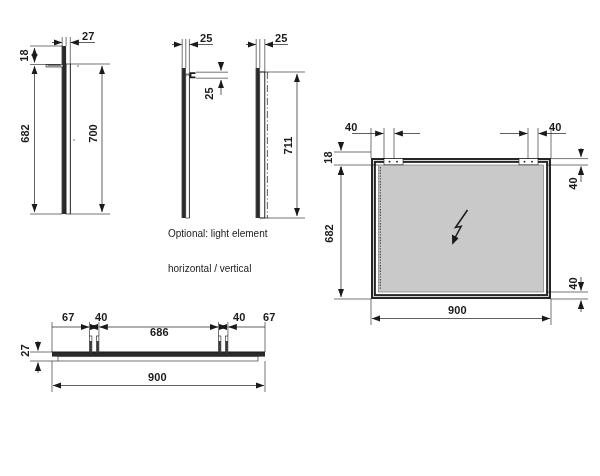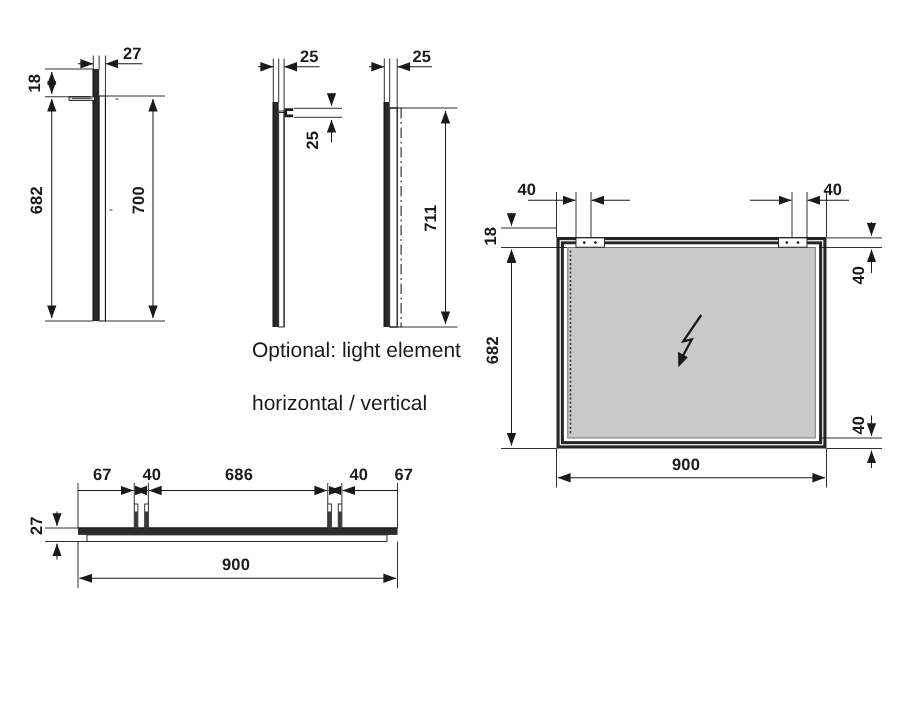--- a/index.html
+++ b/index.html
@@ -14,21 +14,21 @@
   .dimtxt{
     position:absolute;
     font-family:"Liberation Sans",sans-serif;
     font-size:11px;font-weight:bold;color:#1a1a1a;
     letter-spacing:.1px;white-space:nowrap;line-height:1;
   }
   .vert{ transform-origin:center center; }
   .caption{
     position:absolute;
     font-family:"Liberation Sans",sans-serif;
-    font-size:14px;color:#1a1a1a;white-space:nowrap;line-height:15px;
+    font-size:10px;color:#1a1a1a;white-space:nowrap;line-height:15px;
   }
 </style>
 </head>
 <body>
 
 <div class="stage">
 
   <svg viewBox="0 0 600 476">
     <defs>
       <marker id="ah" markerWidth="9" markerHeight="7" refX="8.4" refY="3.5" orient="auto" markerUnits="userSpaceOnUse">
@@ -215,19 +215,19 @@
   <div class="dimtxt" style="left:345px;top:122px;">40</div>
   <div class="dimtxt" style="left:549px;top:122px;">40</div>
   <div class="dimtxt vert" style="left:322px;top:152px;transform:rotate(-90deg);">18</div>
   <div class="dimtxt vert" style="left:320px;top:228px;transform:rotate(-90deg);">682</div>
   <div class="dimtxt vert" style="left:567px;top:178px;transform:rotate(-90deg);">40</div>
   <div class="dimtxt vert" style="left:567px;top:278px;transform:rotate(-90deg);">40</div>
   <div class="dimtxt" style="left:448px;top:305px;">900</div>
 
   <div class="dimtxt" style="left:62px;top:312px;">67</div>
   <div class="dimtxt" style="left:95px;top:312px;">40</div>
-  <div class="dimtxt" style="left:150px;top:312px;">686</div>
+  <div class="dimtxt" style="left:150px;top:327px;">686</div>
   <div class="dimtxt" style="left:233px;top:312px;">40</div>
   <div class="dimtxt" style="left:263px;top:312px;">67</div>
   <div class="dimtxt vert" style="left:19px;top:345px;transform:rotate(-90deg);">27</div>
   <div class="dimtxt" style="left:148px;top:372px;">900</div>
 
 </div>
 
 </body></html>

